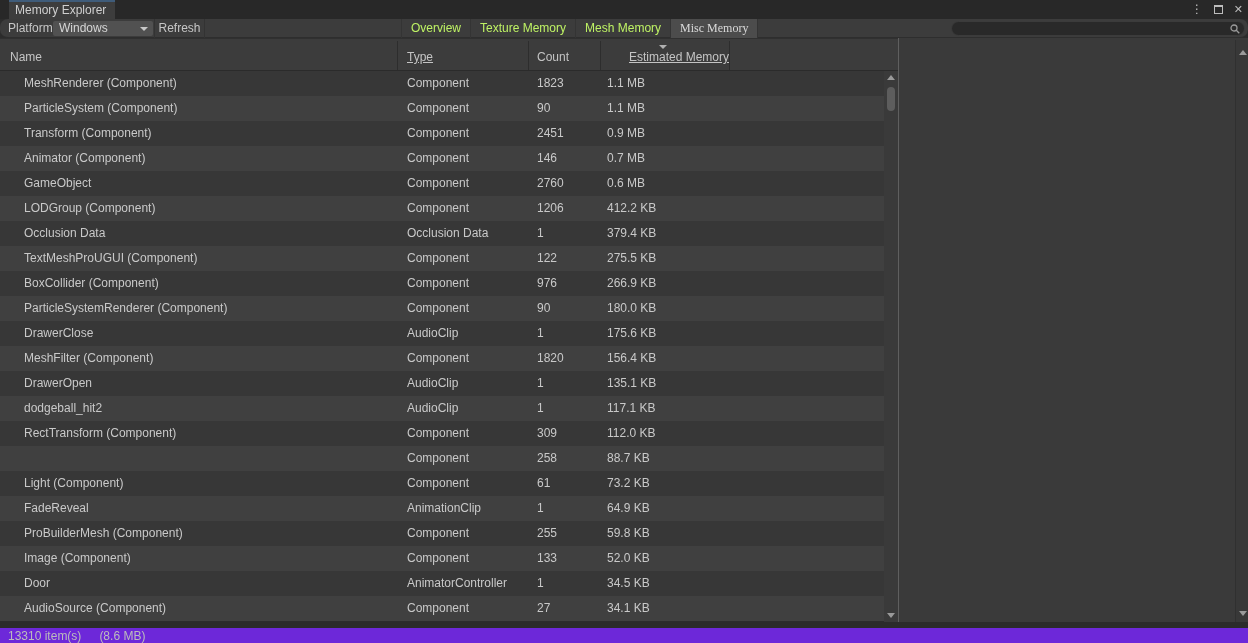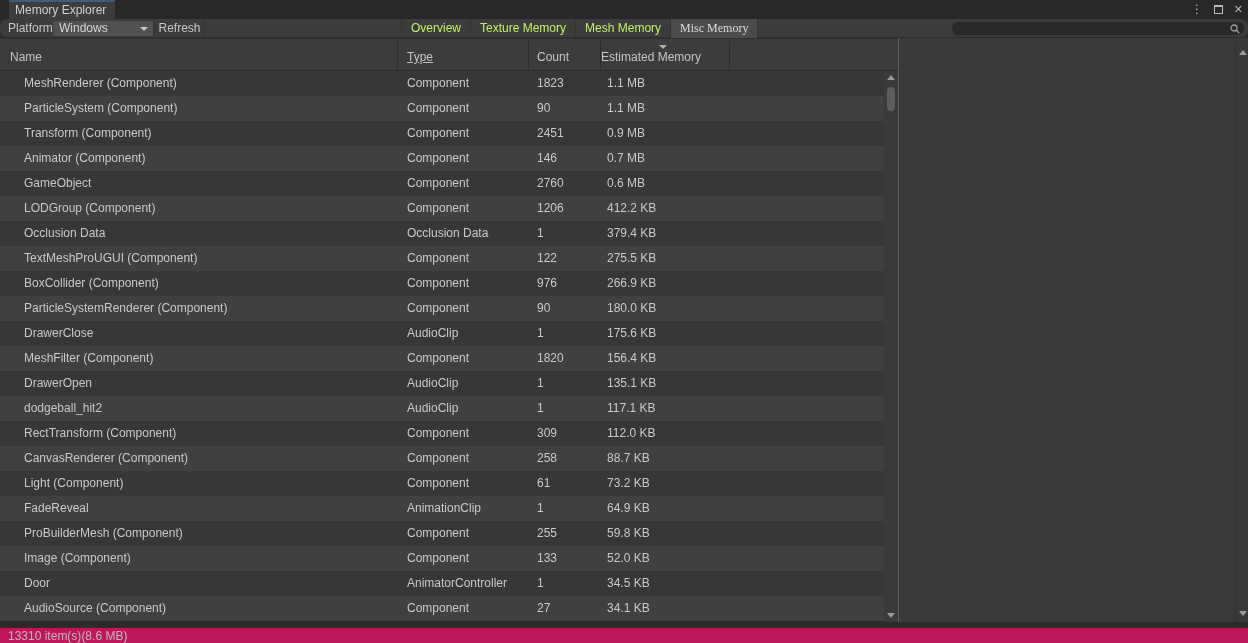--- a/index.html
+++ b/index.html
@@ -37,21 +37,21 @@
                      border:none; outline:none; color:#cccccc; font-family:"Liberation Sans",sans-serif; font-size:11px; }
   .search-glyph { position:absolute; right:4px; top:2px; }
 
   
   .col-header { position:absolute; top:38px; left:0; width:899px; height:33px; background:#3c3c3c;
                 border-top:1px solid #303030; border-bottom:1px solid #2b2b2b; }
   .col-label { position:absolute; bottom:6px; color:#c4c4c4; }
   .col-label.name { left:10px; }
   .col-label.type { left:407px;text-decoration:underline; }
   .col-label.count { left:537px; }
-  .col-label.mem { left:601px; }
+  .col-label.mem { left:629px;text-decoration:underline; }
   .hsep { position:absolute; top:2px; bottom:0; width:1px; background:#2d2d2d; }
   .sort-arrow { position:absolute; left:659px; top:6px; width:0; height:0;
                 border-left:4px solid transparent; border-right:4px solid transparent;
                 border-top:4px solid #b0b0b0; }
 
   
   .rows { position:absolute; top:71px; left:0; width:884px; height:550px; }
   .row { height:25px; line-height:25px; position:relative; background:#373737; }
   .row:nth-child(even) { background:#404040; }
   .cell { position:absolute; top:0; white-space:nowrap; color:#c9c9c9; }
@@ -71,22 +71,22 @@
   .thumb { position:absolute; left:3px; top:16px; width:8px; height:24px; background:#5d5d5d; border-radius:4px; }
 
   .splitter { position:absolute; top:38px; left:898px; width:1px; height:585px; background:#5f5f5f; }
 
   .right-panel { position:absolute; top:38px; left:899px; right:0; height:584px; background:#3a3a3a; }
   .panel-scroll { position:absolute; top:2px; right:0; width:13px; bottom:0; background:#383838;
                   border-left:1px solid #303030; }
 
   
   .bottom-gap { position:absolute; top:622px; left:0; right:0; height:6px; background:#2b2b2b; }
-  .statusbar { position:absolute; top:628px; left:0; right:0; height:15px; background:#be185d;
-               display:flex; align-items:center; gap:0; padding-left:8px; color:#bcbcbc; }
+  .statusbar { position:absolute; top:628px; left:0; right:0; height:15px; background:#6d28d9;
+               display:flex; align-items:center; gap:18px; padding-left:8px; color:#bcbcbc; }
 </style>
 </head>
 <body>
 
 <div class="window">
 
   <div class="titlebar">
     <div class="doc-tab">
       <span>Memory Explorer</span>
     </div>
@@ -216,21 +216,20 @@
         <span class="cell c-count">1</span>
         <span class="cell c-mem">117.1 KB</span>
       </div>
       <div class="row">
         <span class="cell c-name">RectTransform (Component)</span>
         <span class="cell c-type">Component</span>
         <span class="cell c-count">309</span>
         <span class="cell c-mem">112.0 KB</span>
       </div>
       <div class="row">
-        <span class="cell c-name">CanvasRenderer (Component)</span>
         <span class="cell c-type">Component</span>
         <span class="cell c-count">258</span>
         <span class="cell c-mem">88.7 KB</span>
       </div>
       <div class="row">
         <span class="cell c-name">Light (Component)</span>
         <span class="cell c-type">Component</span>
         <span class="cell c-count">61</span>
         <span class="cell c-mem">73.2 KB</span>
       </div>

